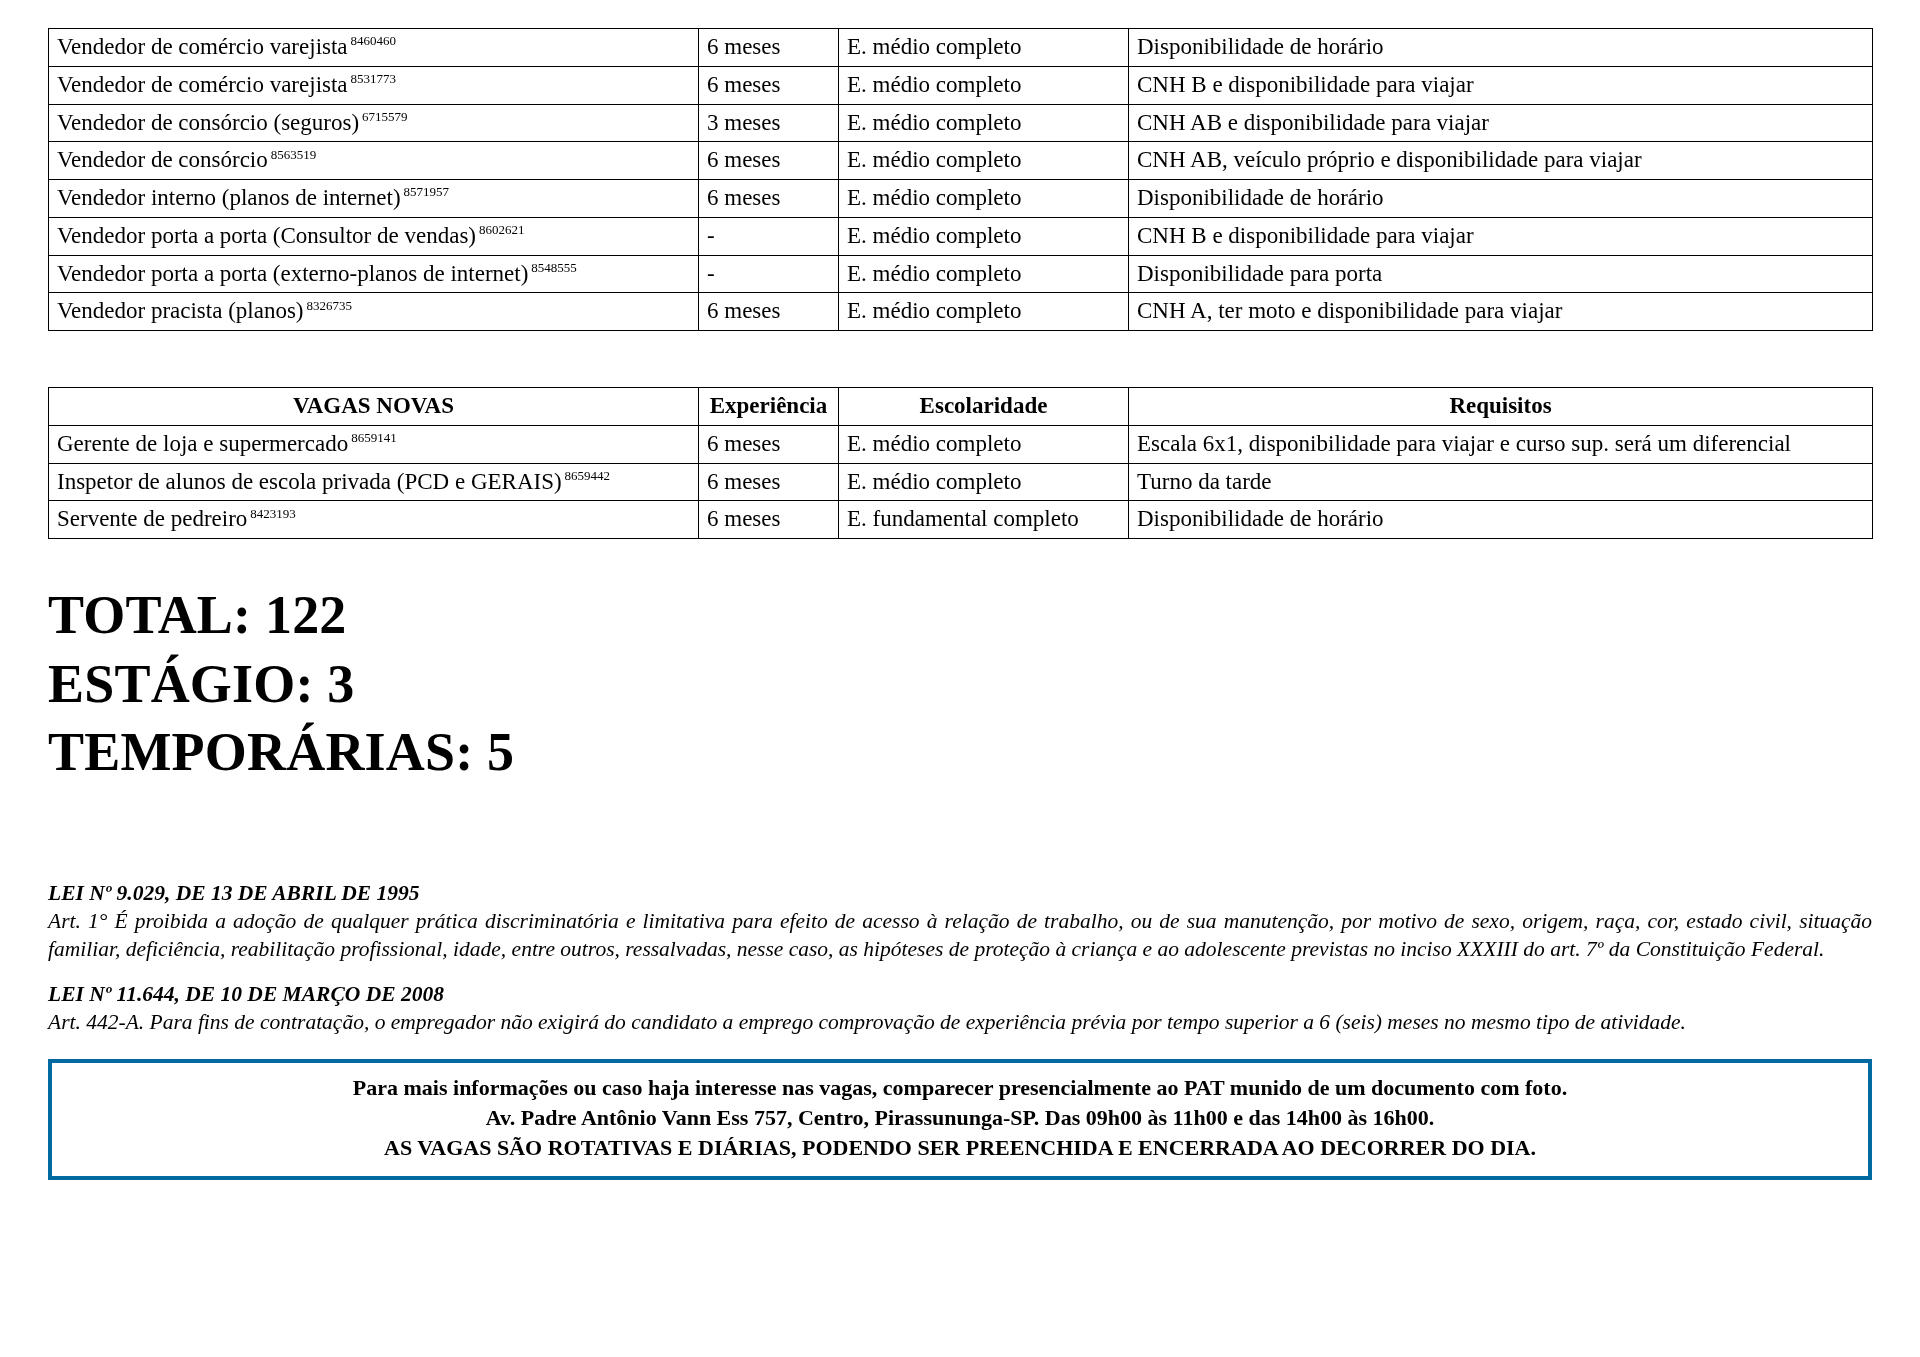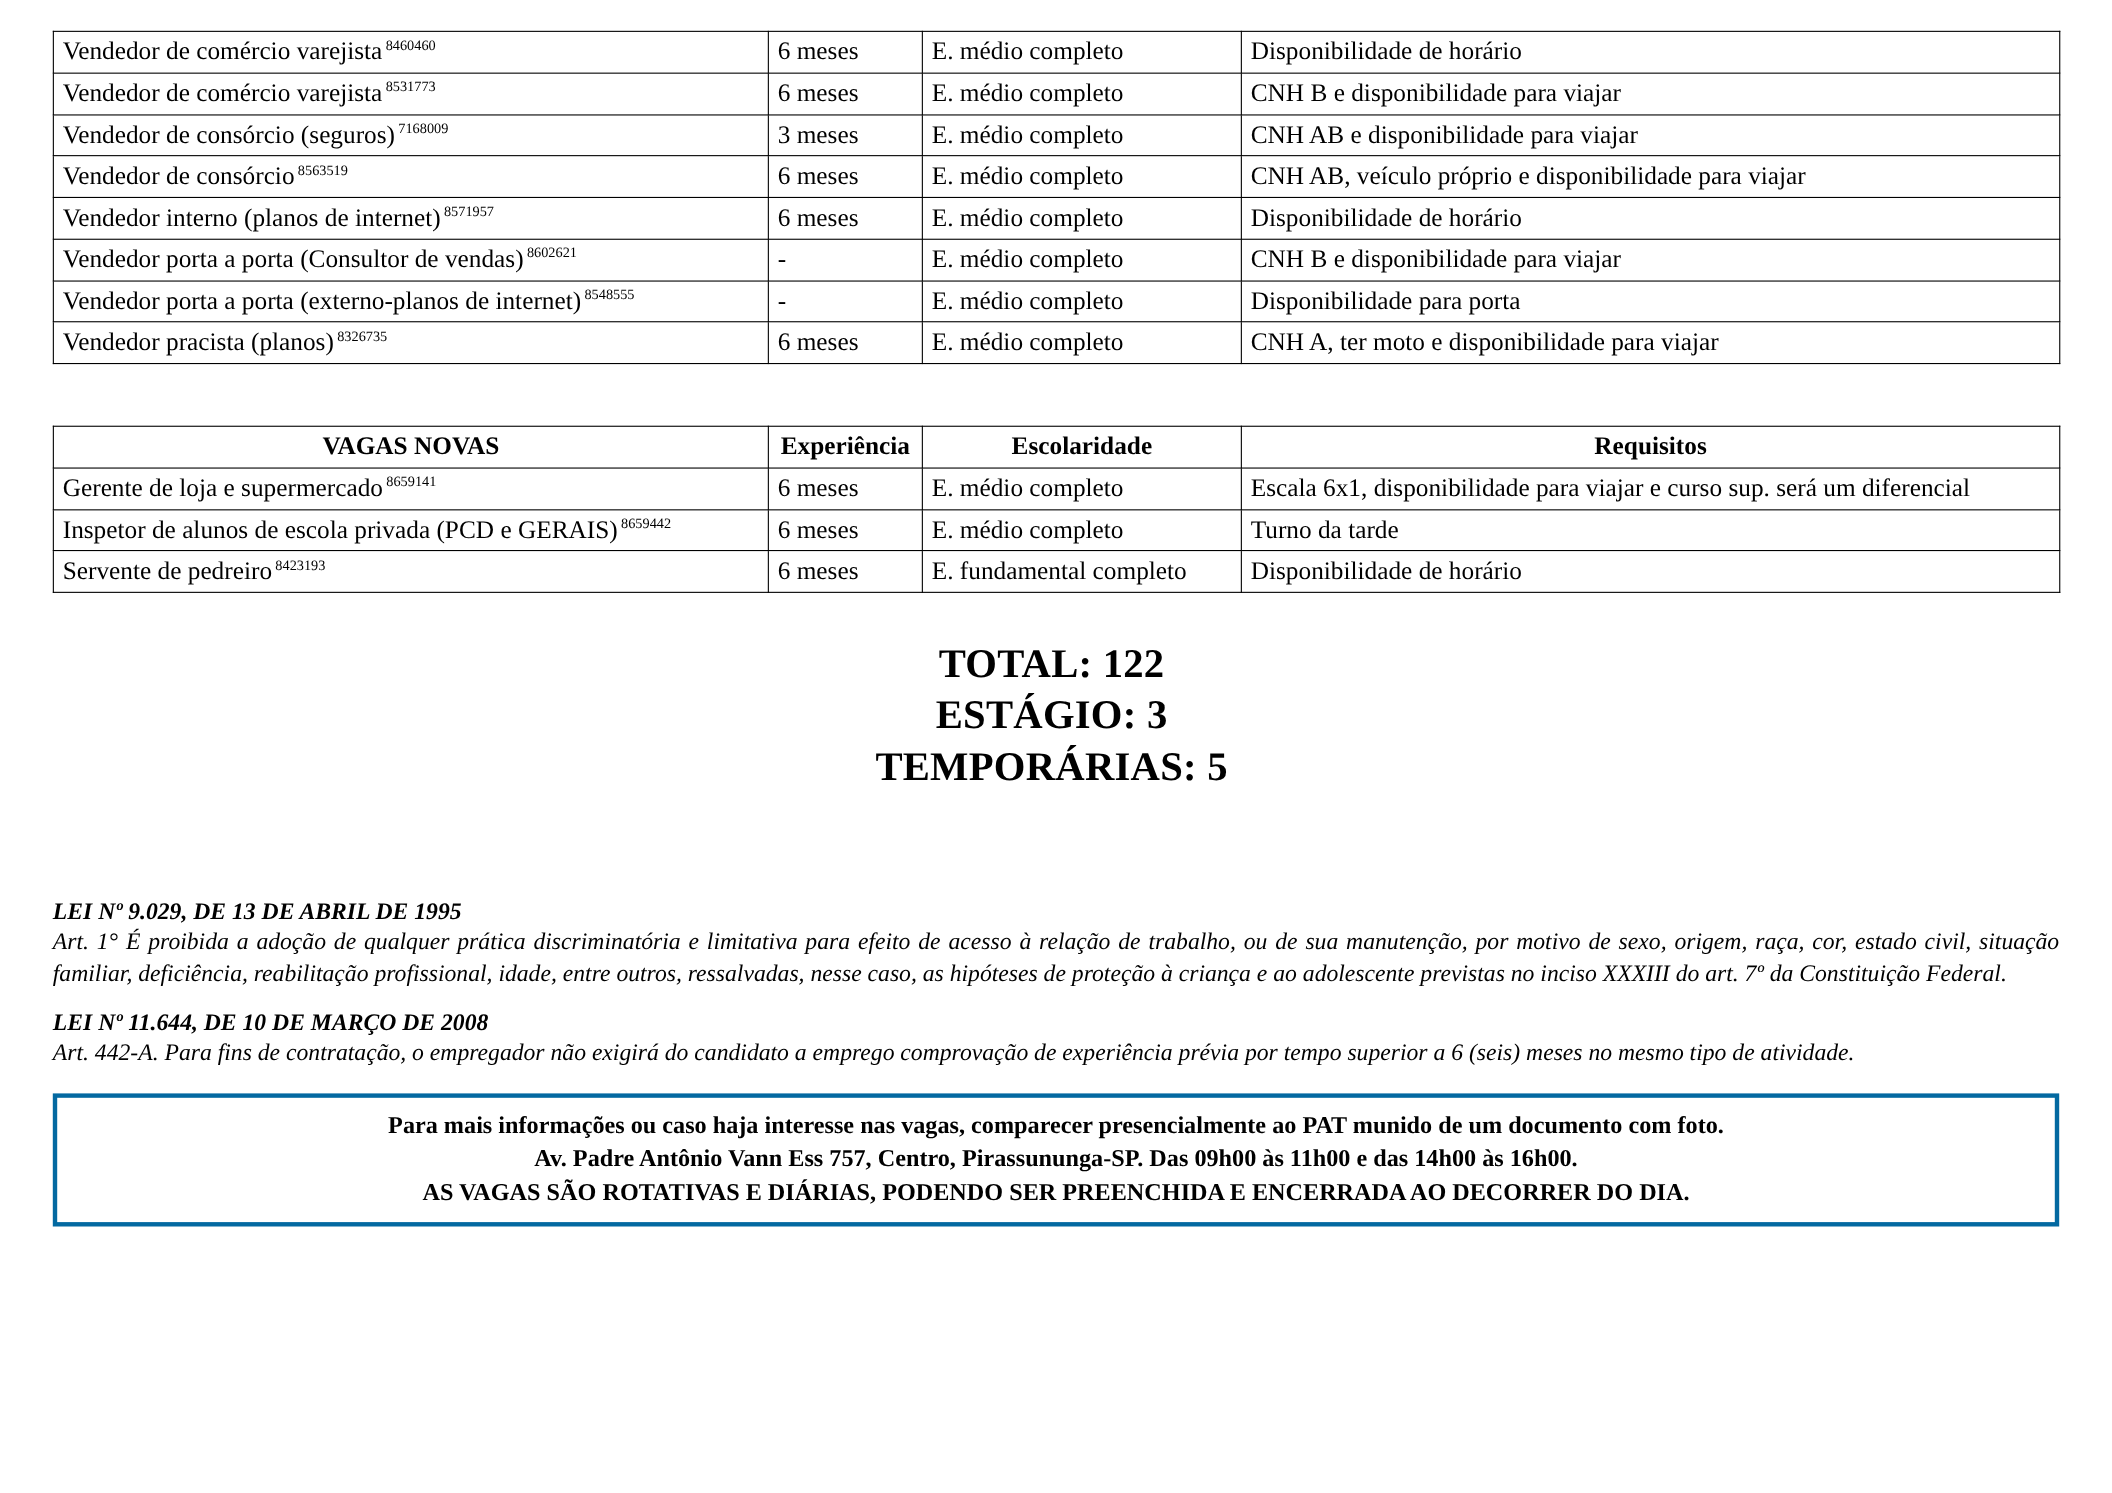--- a/index.html
+++ b/index.html
@@ -53,26 +53,26 @@
     font-size: 13px;
     vertical-align: super;
     line-height: 0;
     margin-left: 3px;
   }
 
   .first-table-wrap { padding-top: 28px; }
   .second-table-wrap { padding-top: 56px; }
 
   .totals {
-    text-align: center;
+    text-align: left;
     margin-top: 42px;
     padding-right: 8px;
     font-family: "Liberation Serif", serif;
     font-weight: bold;
-    font-size: 37px;
+    font-size: 54px;
     line-height: 1.27;
     letter-spacing: 0.2px;
   }
 
   .laws {
     margin-top: 92px;
     font-size: 21.5px;
     line-height: 1.32;
   }
   .law-title {
@@ -116,21 +116,21 @@
           <td>E. médio completo</td>
           <td>Disponibilidade de horário</td>
         </tr>
         <tr>
           <td><span>Vendedor de comércio varejista</span><sup class="code">8531773</sup></td>
           <td class="center">6 meses</td>
           <td>E. médio completo</td>
           <td>CNH B e disponibilidade para viajar</td>
         </tr>
         <tr>
-          <td><span>Vendedor de consórcio (seguros)</span><sup class="code">7168009</sup></td>
+          <td><span>Vendedor de consórcio (seguros)</span><sup class="code">6715579</sup></td>
           <td class="center">3 meses</td>
           <td>E. médio completo</td>
           <td>CNH AB e disponibilidade para viajar</td>
         </tr>
         <tr>
           <td><span>Vendedor de consórcio</span><sup class="code">8563519</sup></td>
           <td class="center">6 meses</td>
           <td>E. médio completo</td>
           <td>CNH AB, veículo próprio e disponibilidade para viajar</td>
         </tr>

